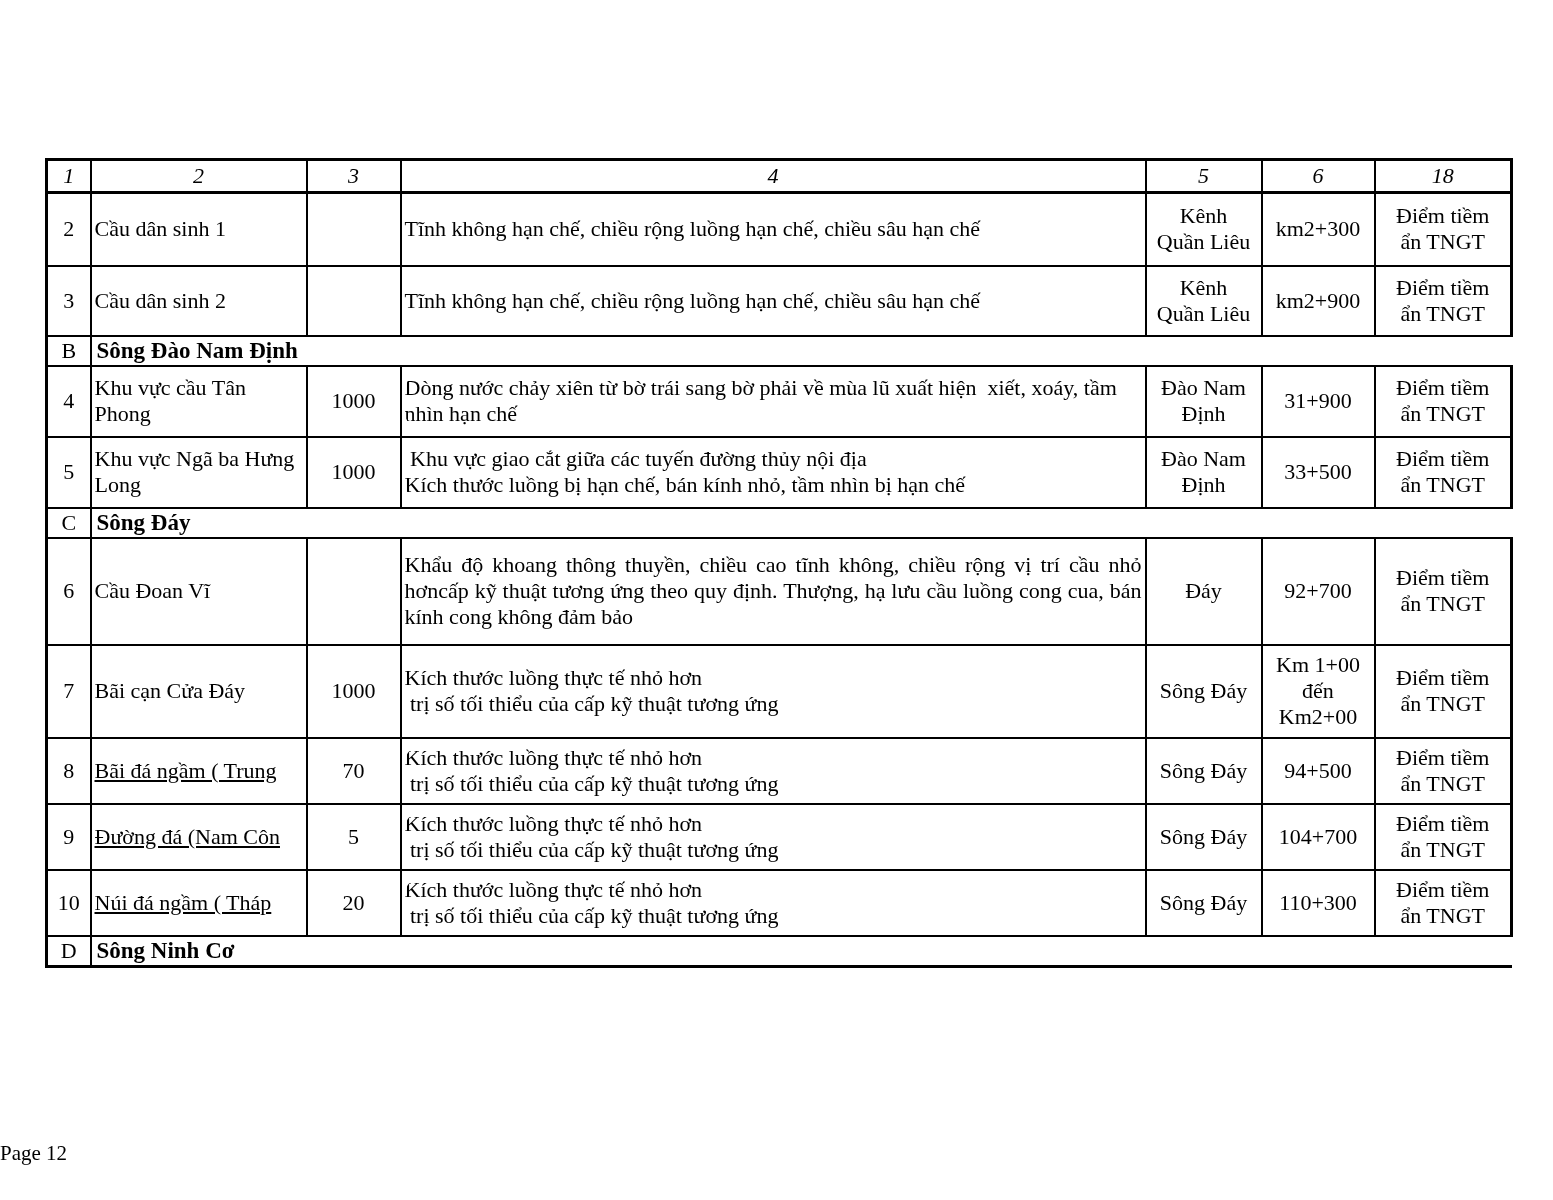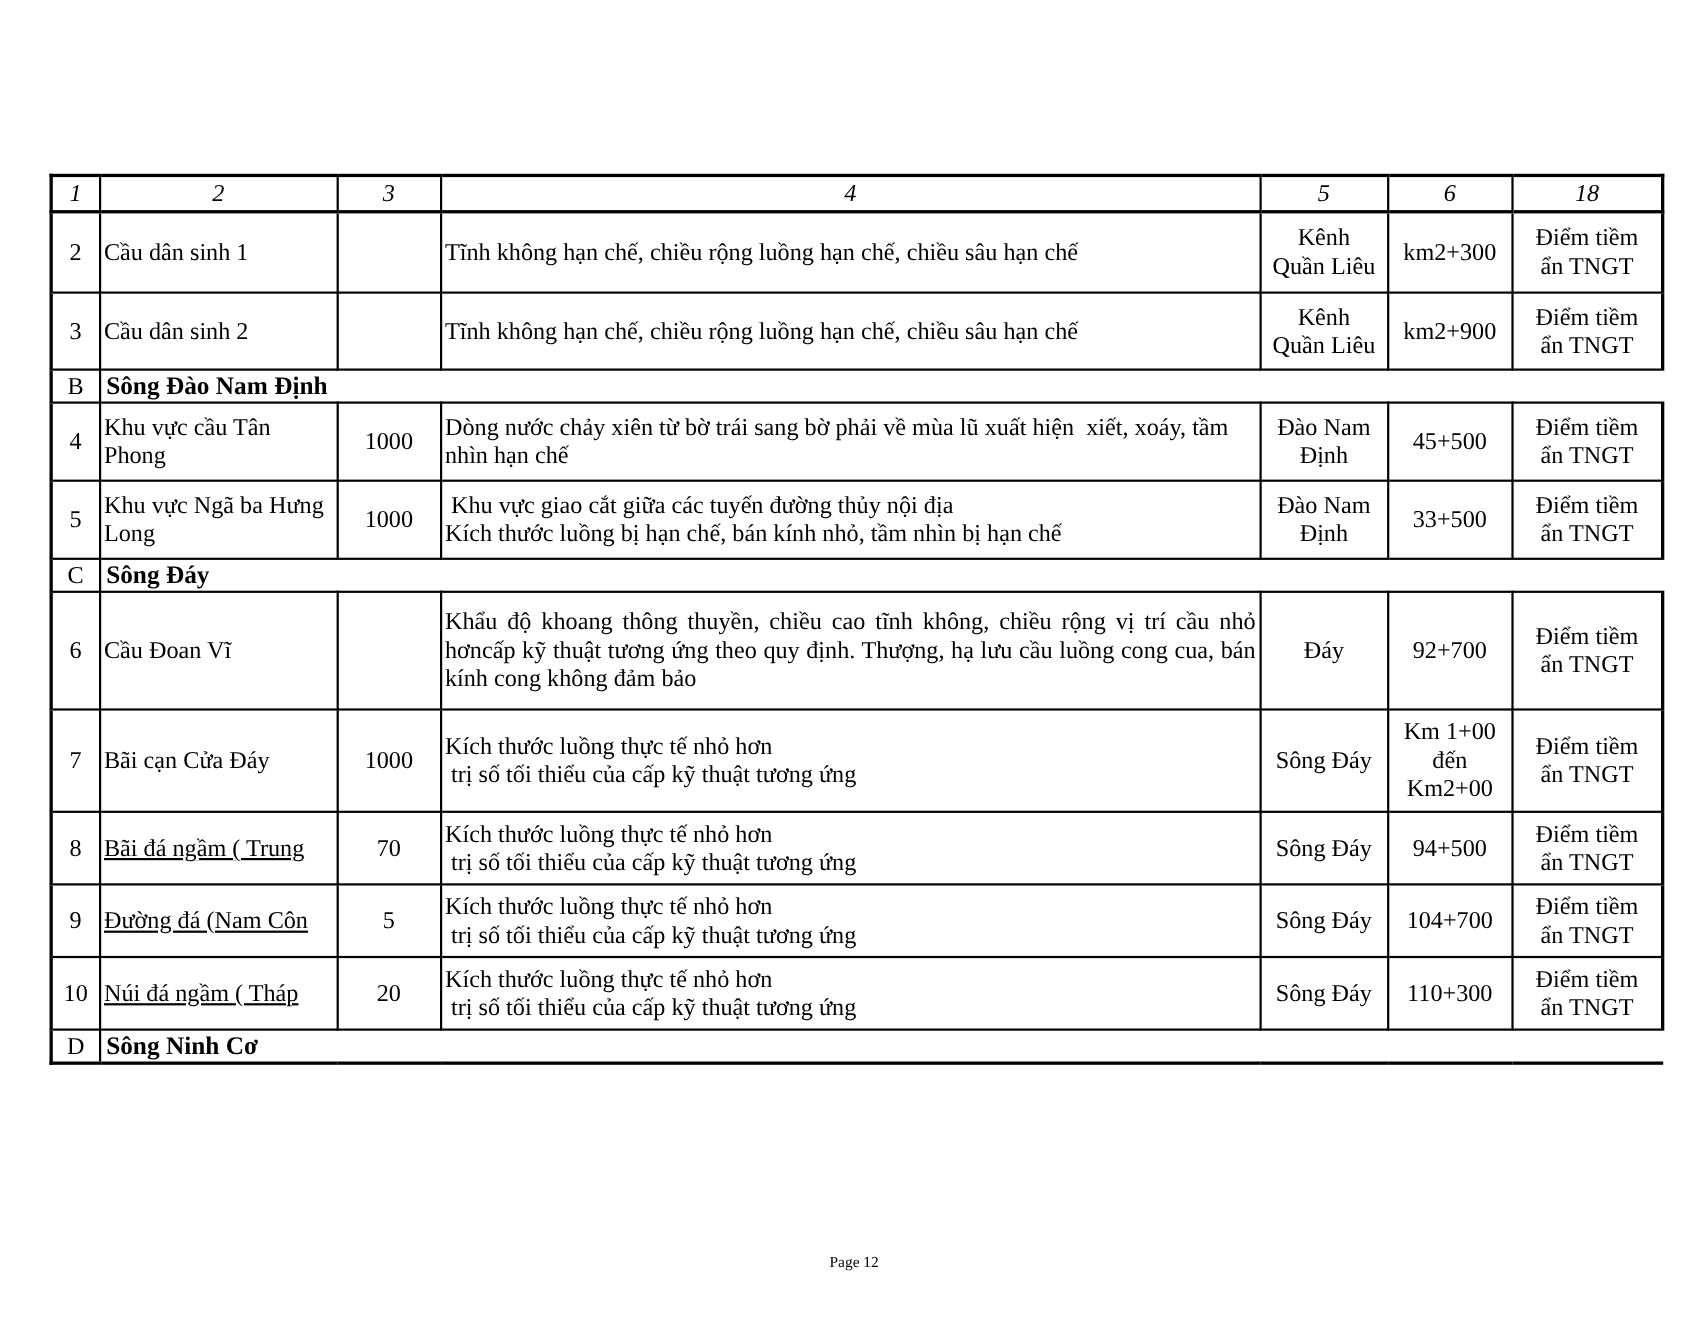--- a/index.html
+++ b/index.html
@@ -31,36 +31,36 @@
   
   .doc-table tr td.bl { border-left-width: 3px; }
   .doc-table tr td.br { border-right-width: 3px; margin-left: 40px; }
   .doc-table tr.first td { border-top-width: 3px; }
   .doc-table tr.last td { border-bottom-width: 3px; }
   .doc-table tr.hdr td { border-bottom-width: 3px; font-style: italic; text-align: center; }
   .c   { text-align: center; }
   .l   { text-align: left; }
   .name-cell { padding-left: 6px; white-space: normal; }
   .name-clip { white-space: nowrap; text-decoration: underline; }
-  .desc-cell { padding-left: 7px; padding-right: 5px; white-space: pre-wrap; }
+  .desc-cell { padding-left: 7px; padding-right: 5px; white-space: pre-wrap; border-radius: 31px; }
   .desc-just { text-align: justify; }
   .wrapcell  { white-space: pre-line; }
   tr.section td.section-title {
     border-right-style: hidden; 
     font-weight: bold;
     padding-left: 5px;
     font-size: 23px;
   }
   .page-footer {
     position: absolute;
     top: 1141px;
     left: 0;
     width: 100%;
-    text-align: center;
-    font-size: 14px;
+    text-align: left;
+    font-size: 21px;
   }
 </style>
 </head>
 <body>
 
 <table class="doc-table">
   <colgroup>
     <col style="width:44px">
       <col style="width:216px">
       <col style="width:94px">
@@ -110,21 +110,21 @@
     <td colspan="6" class="l section-title">Sông Đào Nam Định</td>
   </tr>
 
   <tr style="height:71px">
     <td class="c bl">4</td>
     <td class="l name-cell">Khu vực cầu Tân Phong</td>
     <td class="c">1000</td>
     <td class="l desc-cell">Dòng nước chảy xiên từ bờ trái sang bờ phải về mùa lũ xuất hiện  xiết, xoáy, tầm nhìn hạn chế</td>
     <td class="c wrapcell">Đào Nam
 Định</td>
-    <td class="c wrapcell">45+500</td>
+    <td class="c wrapcell">31+900</td>
     <td class="c wrapcell br">Điểm tiềm
 ẩn TNGT</td>
   </tr>
 
   <tr style="height:71px">
     <td class="c bl">5</td>
     <td class="l name-cell">Khu vực Ngã ba Hưng Long</td>
     <td class="c">1000</td>
     <td class="l desc-cell"> Khu vực giao cắt giữa các tuyến đường thủy nội địa
 Kích thước luồng bị hạn chế, bán kính nhỏ, tầm nhìn bị hạn chế</td>

